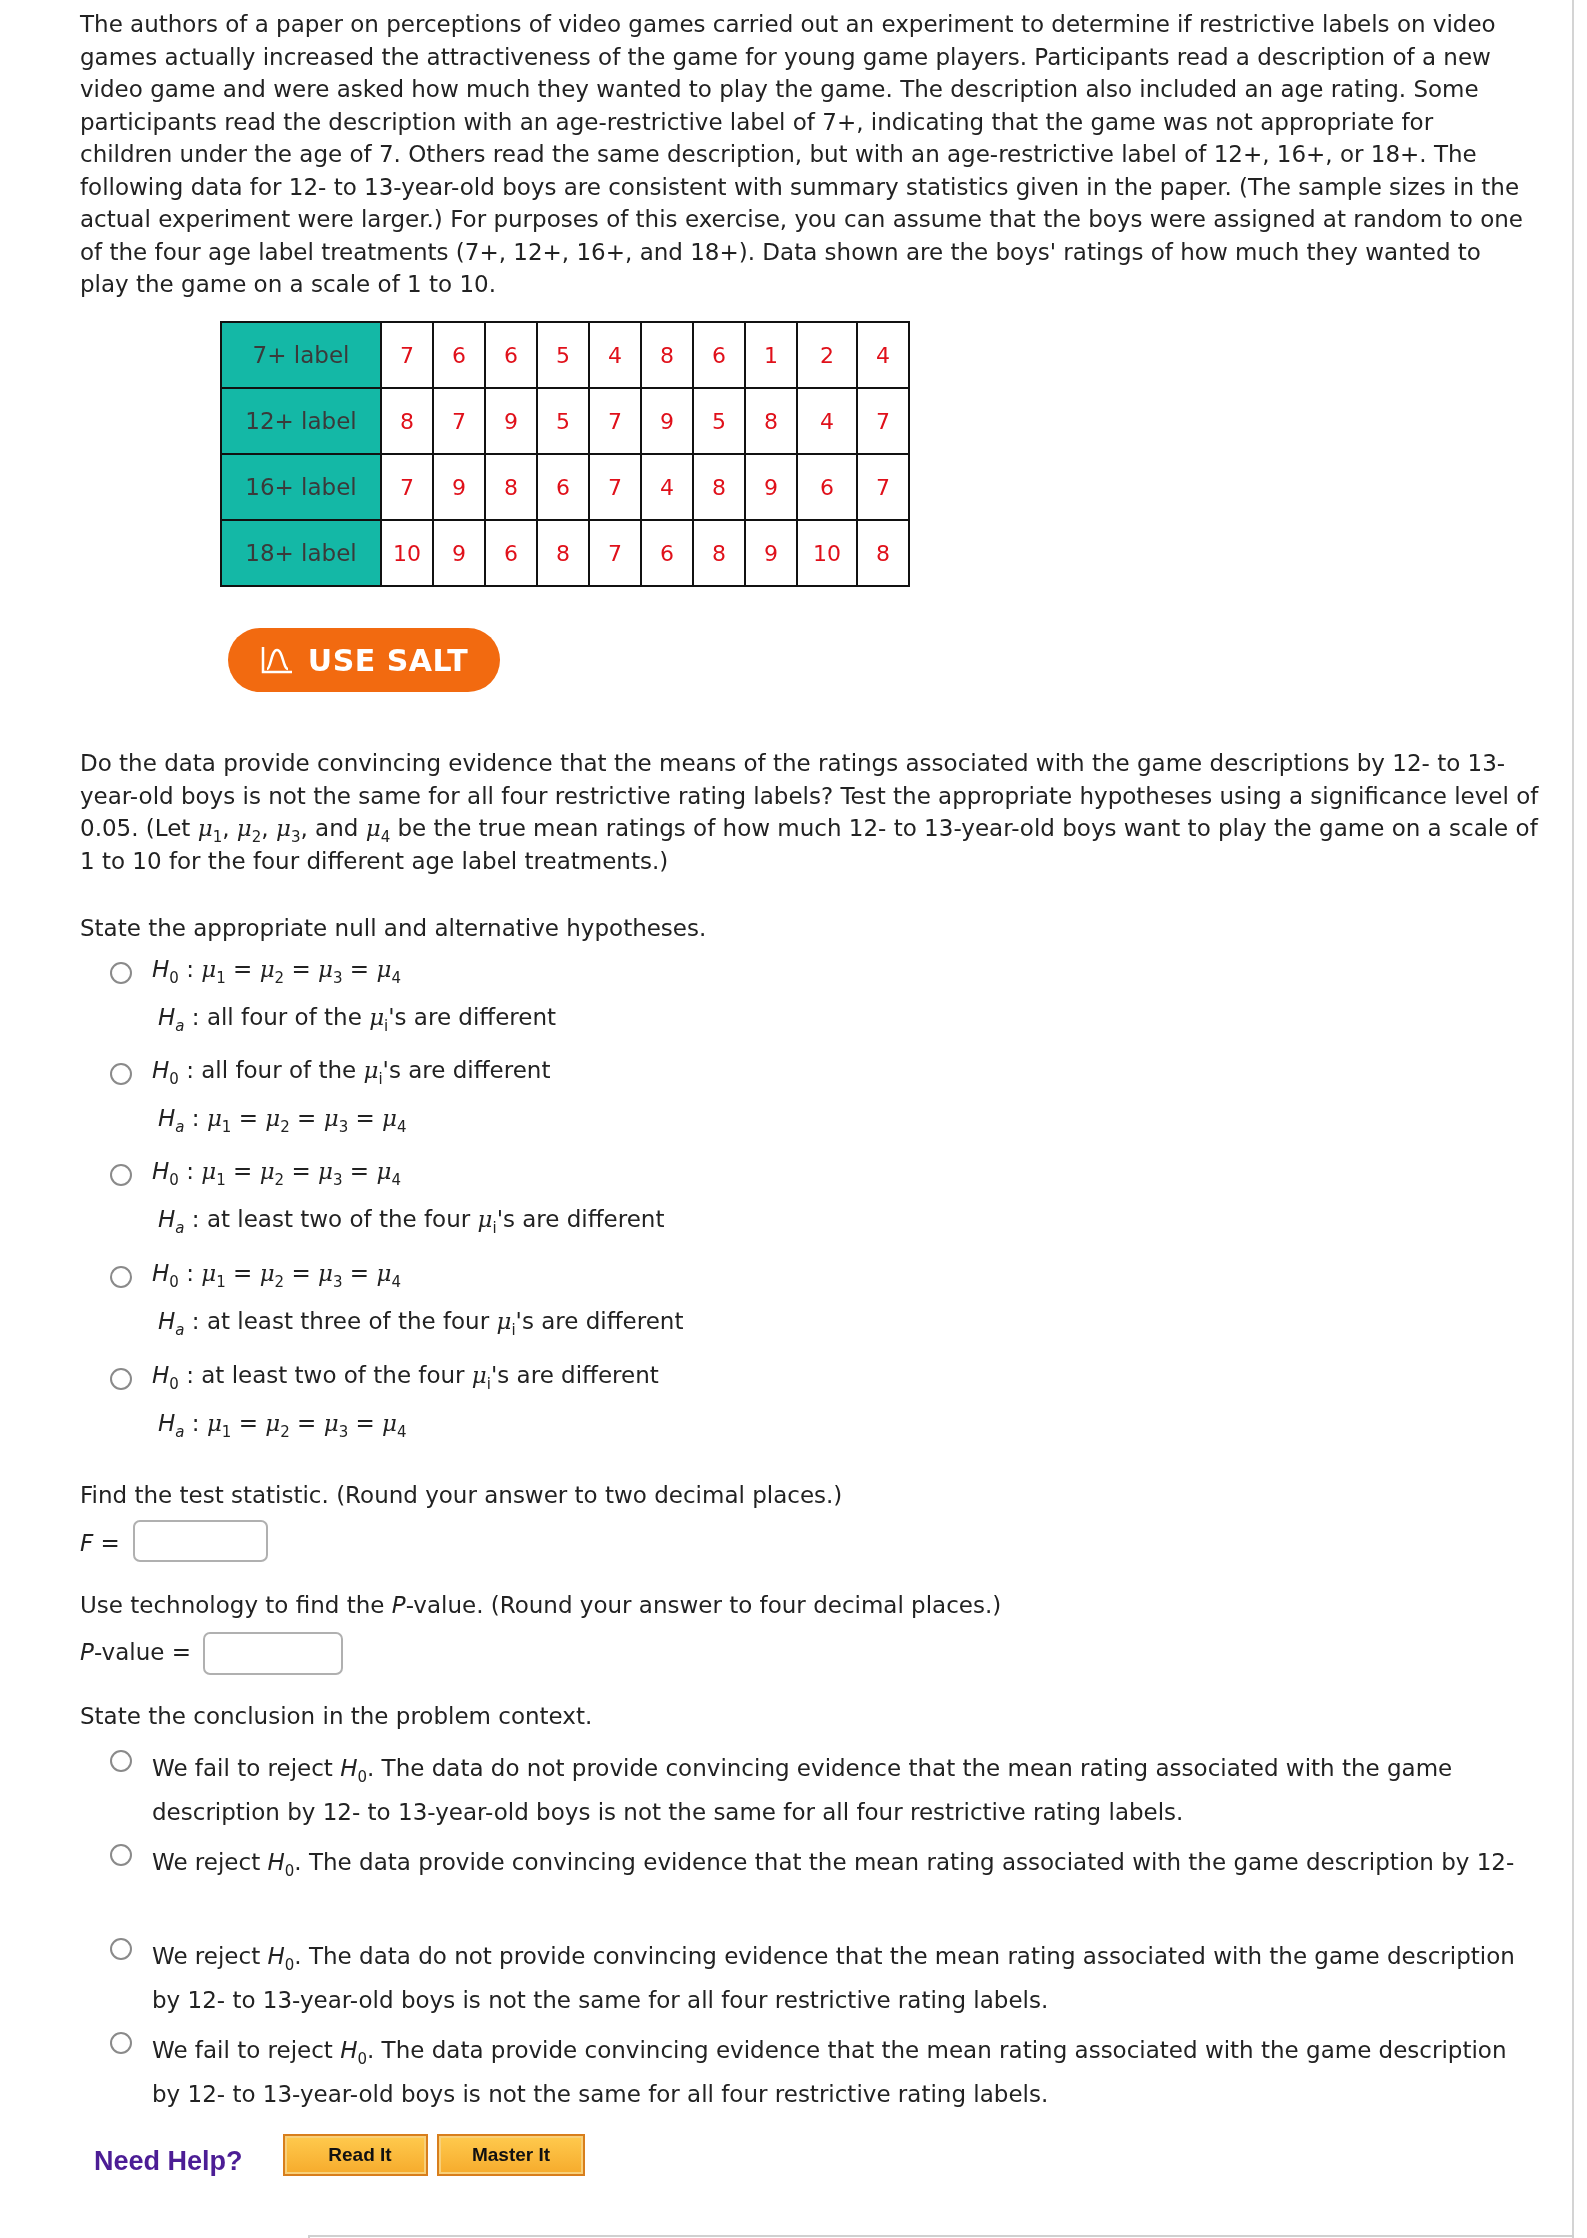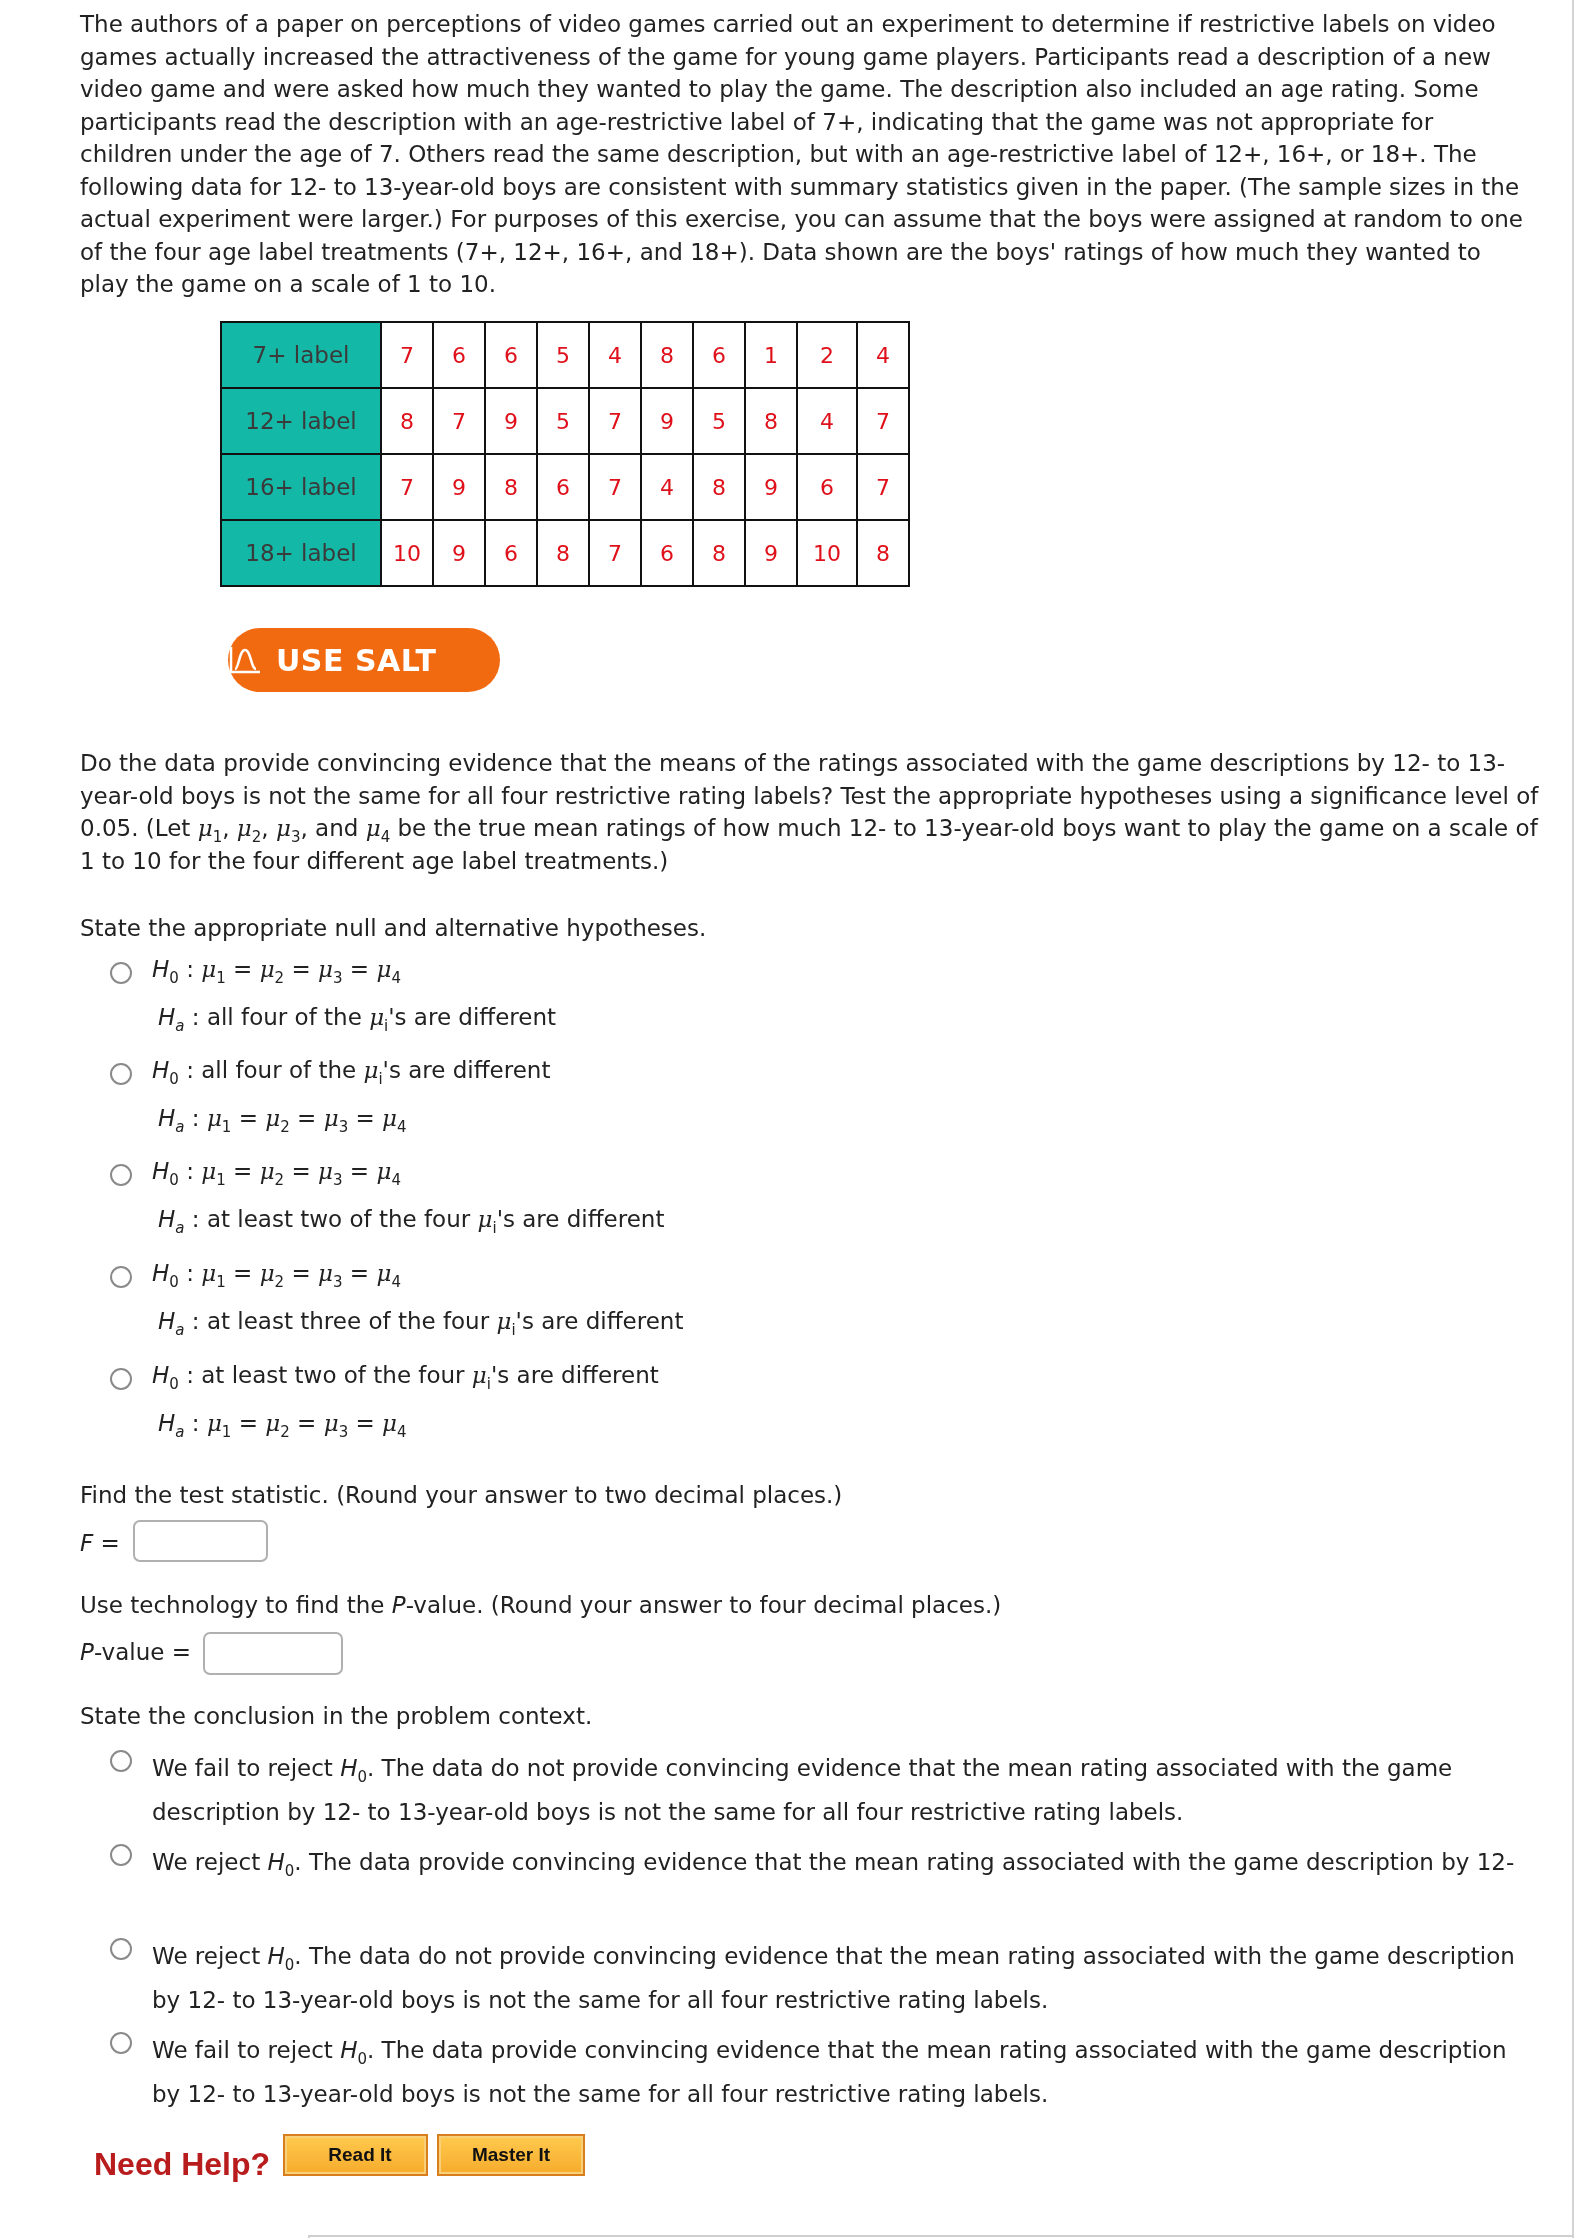--- a/index.html
+++ b/index.html
@@ -7,34 +7,34 @@
          font-family:"DejaVu Sans","Liberation Sans",sans-serif; color:#222; }
   .right-border { position:absolute; left:1572px; top:0; width:2px; height:2238px; background:#d4d4d4; }
   .p { position:absolute; left:80px; font-size:23px; line-height:32.5px; color:#222; }
   #intro { top:8px; width:1450px; }
   table.data { position:absolute; left:220px; top:321px; border-collapse:collapse; }
   table.data td { border:2px solid #111; height:64px; text-align:center; font-size:22px; color:#e0101a; padding:0; }
   table.data td.lab { background:#14b8a6; color:#3a3a3a; font-weight:normal; width:158px; font-size:23px; }
   table.data td.v { width:50px; }
   table.data td.w { width:58px; }
   .salt { position:absolute; left:228px; top:628px; width:272px; height:64px; border-radius:32px;
-          background:#f26a10; color:#fff; display:flex; align-items:center; 
+          background:#f26a10; color:#fff; display:flex; align-items:center; justify-content:center;
           font-weight:bold; font-size:30px; letter-spacing:0.5px; cursor:pointer; }
   .salt svg { margin-right:14px; }
   #question { top:747px; width:1470px; line-height:32.5px; }
   .mu { font-style:italic; font-family:"DejaVu Serif",serif; }
   sub { font-size:15px; vertical-align:-6px; line-height:0; }
   .it { font-style:italic; }
   .opt { position:absolute; left:110px; font-size:23px; color:#222; }
   .radio { position:absolute; left:0; width:22px; height:22px; border:2.5px solid #8a8a8a; border-radius:50%; background:#fff; box-sizing:border-box; cursor:pointer; }
   .hl { position:absolute; left:42px; white-space:nowrap; }
   .input { position:absolute; border:2px solid #b0b0b0; border-radius:7px; background:#fff; box-sizing:border-box; }
   .concl { position:absolute; left:110px; width:1450px; font-size:23px; color:#222; }
   .concl .txt { position:absolute; left:42px; top:-4px; line-height:44px; width:1400px; }
-  .needhelp { position:absolute; left:94px; top:2146px; font-size:32px; font-weight:bold; color:#b91c1c; font-family:"Liberation Sans",sans-serif; }
+  .needhelp { position:absolute; left:94px; top:2146px; font-size:27px; font-weight:bold; color:#4c1d95; font-family:"Liberation Sans",sans-serif; }
   .hbtn { position:absolute; top:2134px; height:42px; background:linear-gradient(#ffca4e,#f6ab2c); border:2px solid #d87e1c;
           box-shadow:inset 0 0 0 2px #f8d07a; font-family:"Liberation Sans",sans-serif; font-weight:bold; font-size:19px; color:#111;
           display:flex; align-items:center; justify-content:center; box-sizing:border-box; cursor:pointer; }
   .bottom-box { position:absolute; left:308px; top:2235px; width:1264px; height:10px; border-top:2px solid #d0d0d0; border-left:2px solid #d0d0d0; }
 </style>
 </head>
 <body>
 
 <div class="right-border"></div>
 

